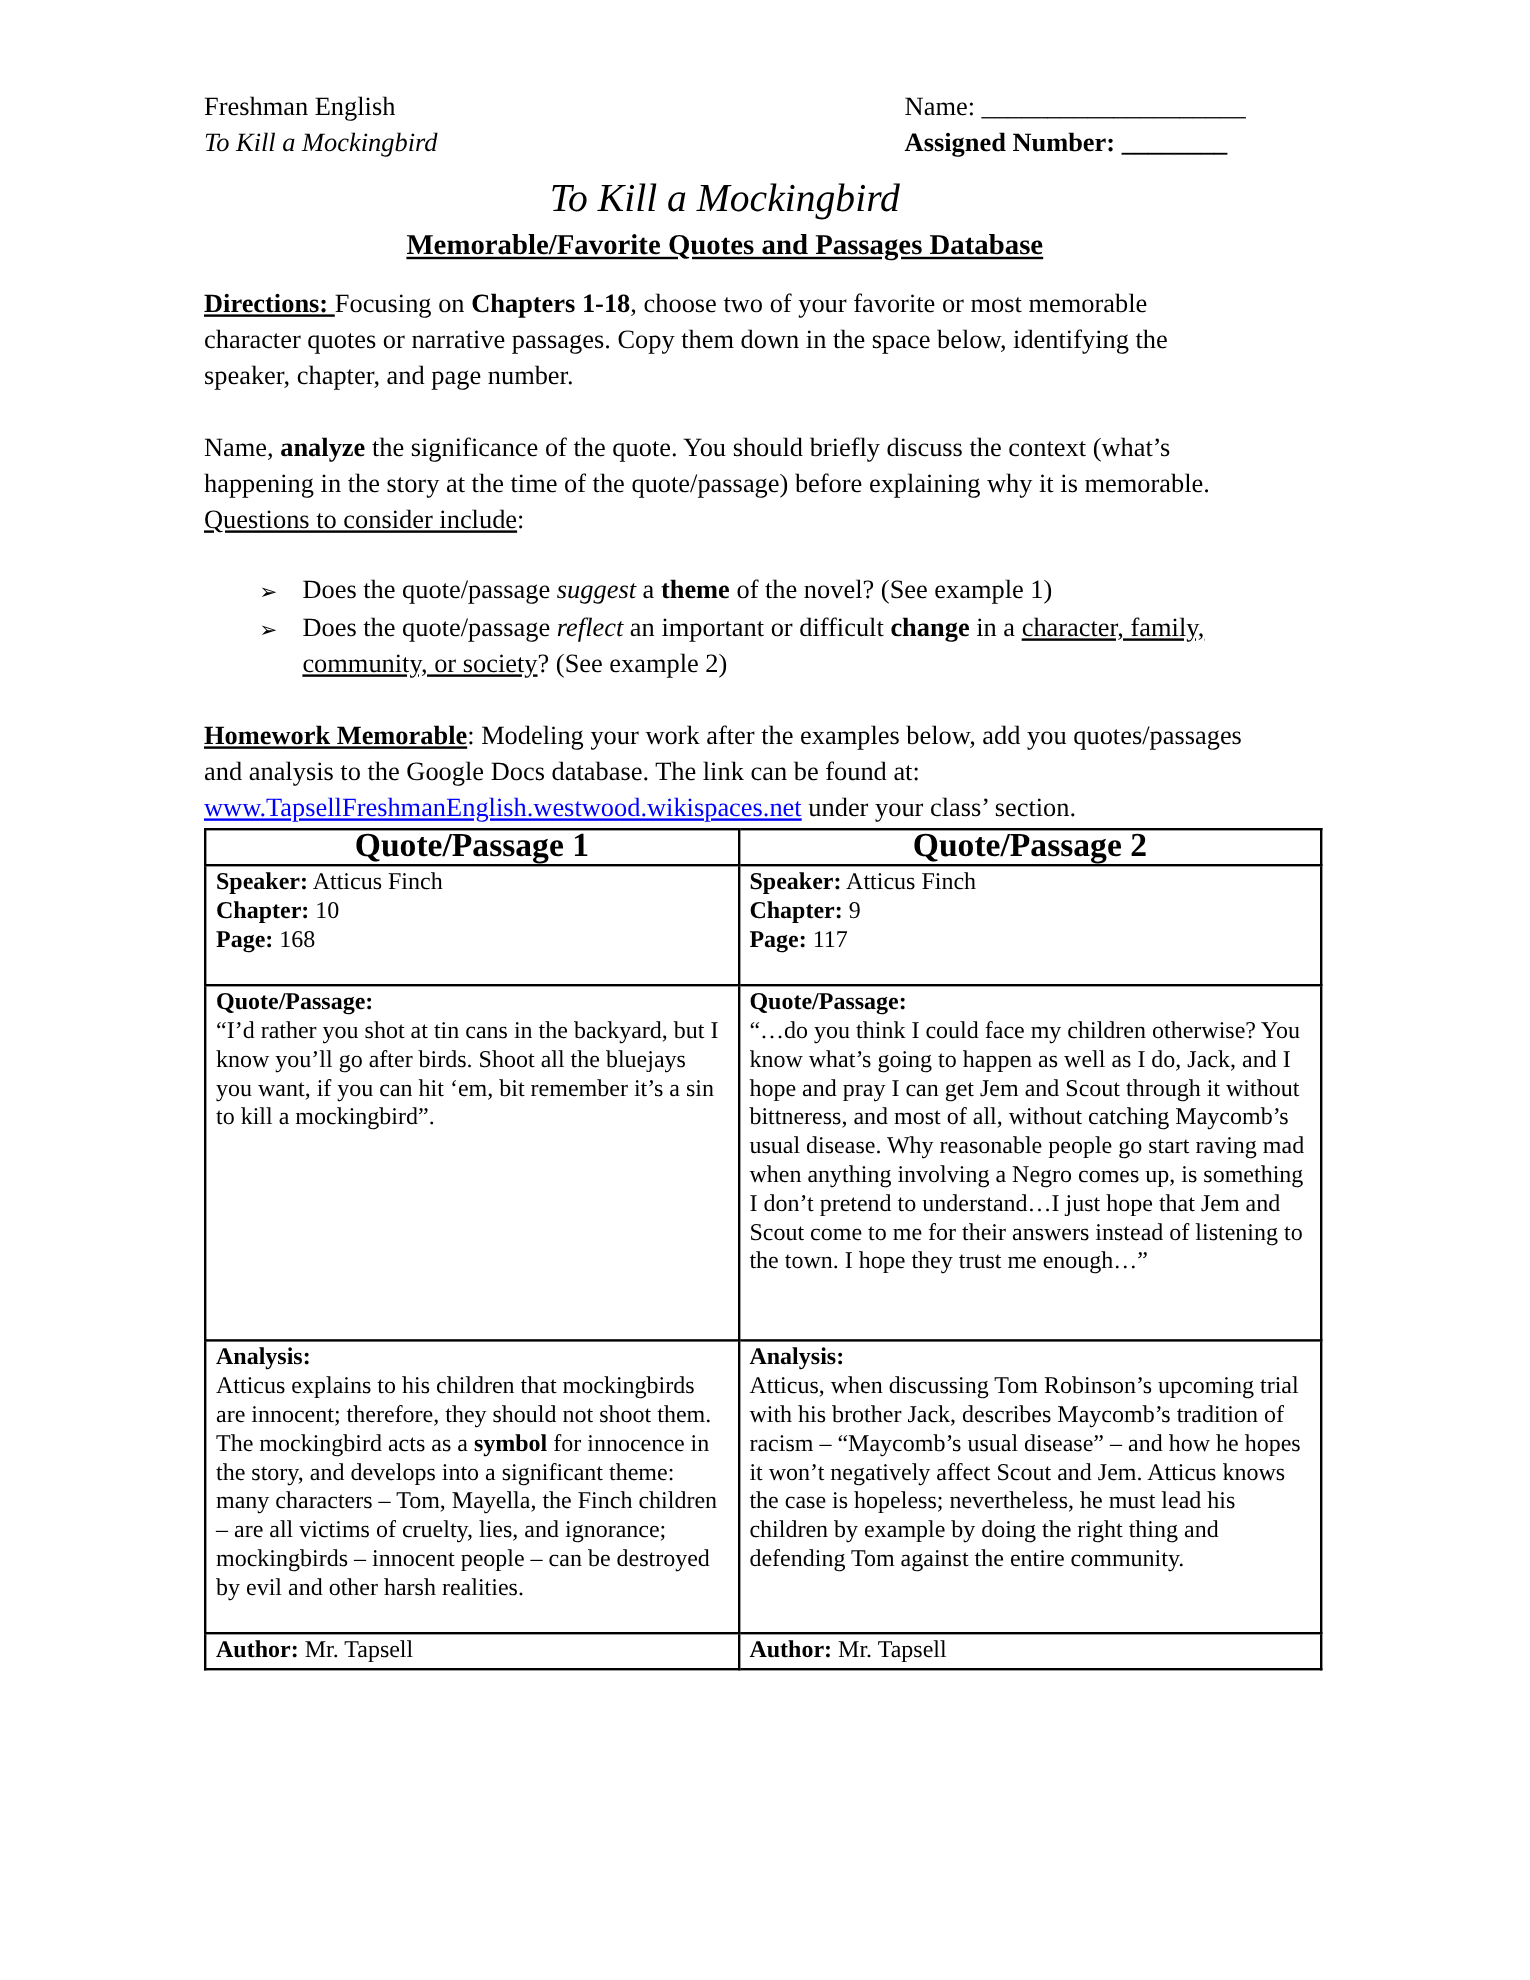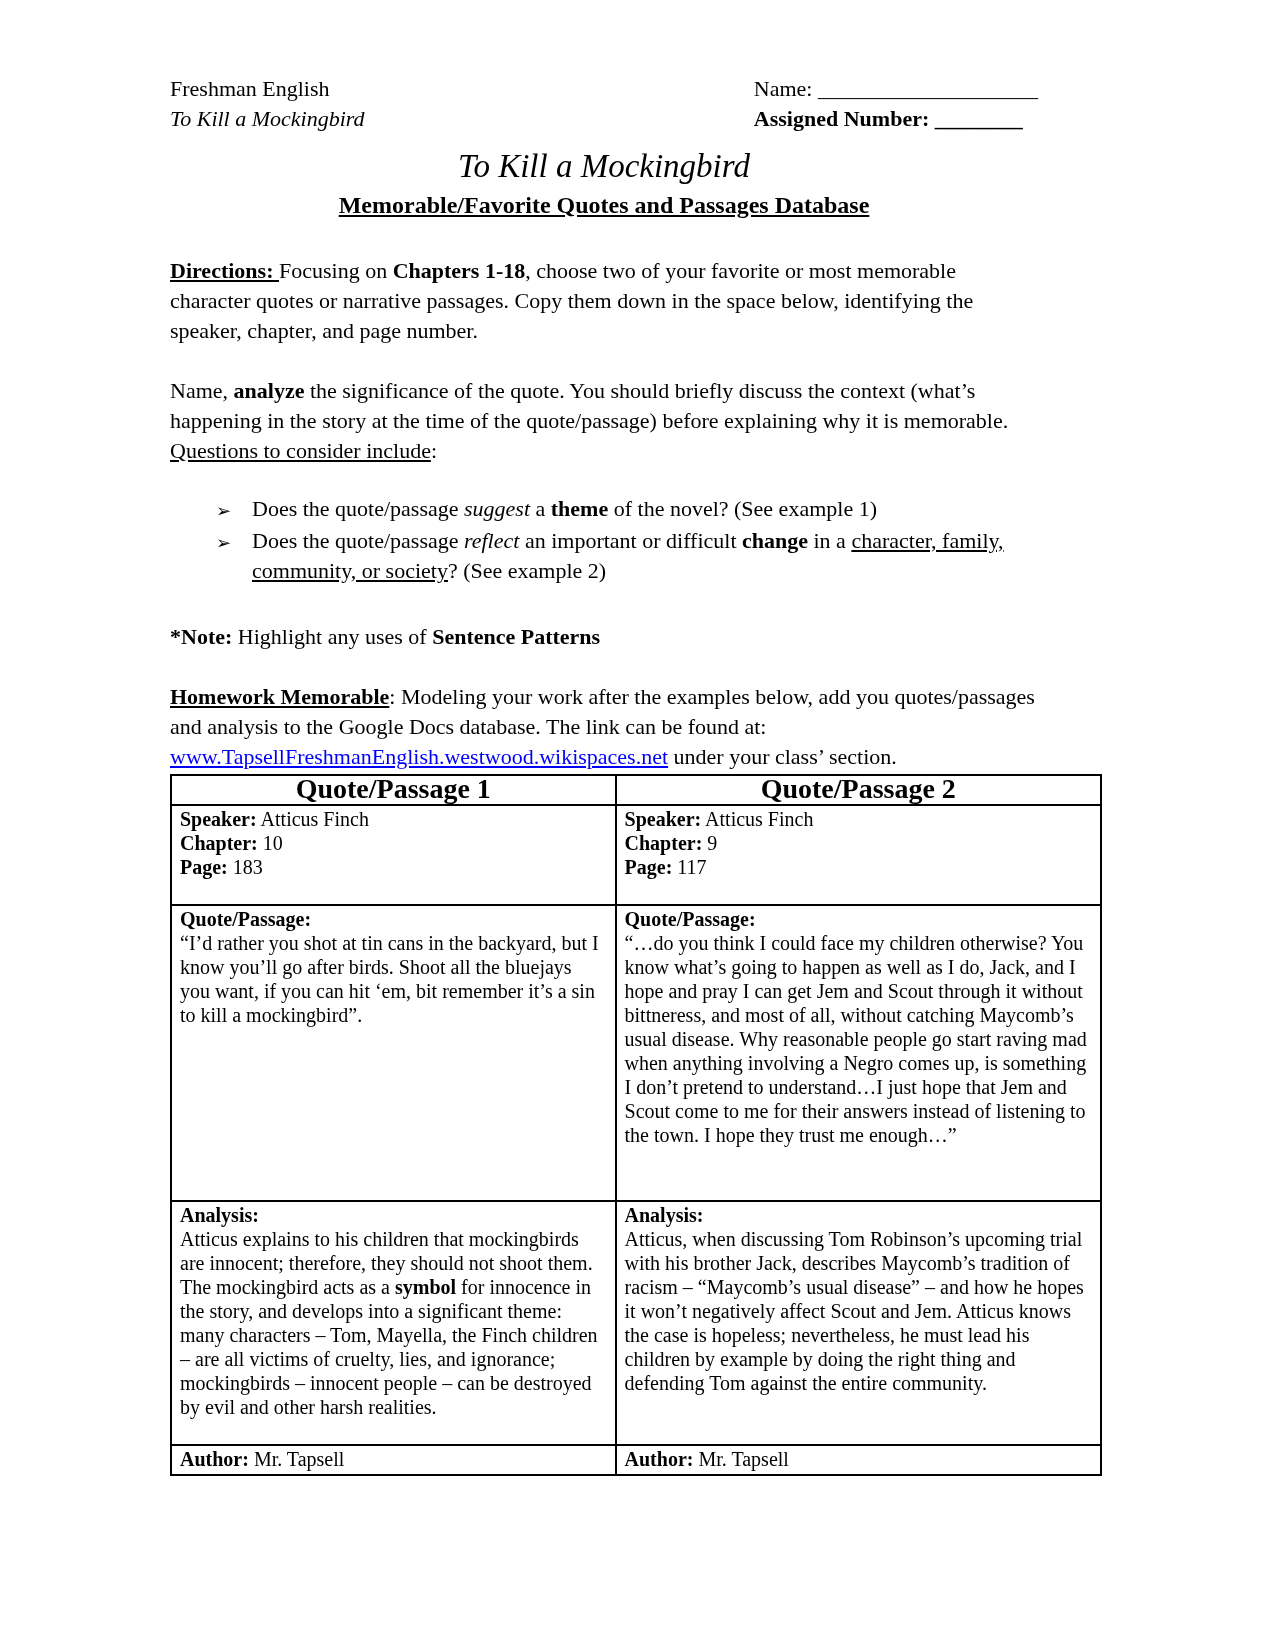--- a/index.html
+++ b/index.html
@@ -18,21 +18,21 @@
   .i{font-style:italic;}
   .u{text-decoration:underline;}
   .link{color:#0000FF;text-decoration:underline;cursor:pointer;}
   .header-row{display:flex;justify-content:space-between;width:868px;font-size:22px;line-height:30px;}
   .hdr-book{font-style:italic;}
   .hdr-right .bold-line{font-weight:bold;}
   .title-block{width:868px;text-align:center;margin-top:12px;}
   .doc-title{font-size:33px;font-style:italic;line-height:40px;}
   .doc-subtitle{font-size:24px;font-weight:bold;text-decoration:underline;line-height:34px;margin-top:2px;}
   .para{width:868px;font-size:22px;line-height:30px;}
-  #directions{margin-top:34px;}
+  #directions{margin-top:16px;}
   #then-para{margin-top:30px;}
   .bullets{margin-top:28px;width:868px;}
   .bullet-row{display:flex;padding-left:46px;font-size:22px;line-height:30px;}
   .bullet-glyph{flex:none;width:36px;font-size:18px;padding-top:2px;}
   .bullet-text{flex:1;}
   #note-para{margin-top:36px;}
   #homework-para{margin-top:30px;}
   .example-labels{position:relative;margin-top:24px;height:28px;font-size:21px;font-weight:bold;line-height:28px;width:932px;}
   .example-2{position:absolute;left:438px;top:0;}
   table.quotes{border-collapse:collapse;width:932px;table-layout:fixed;font-size:20px;line-height:24px;margin-top:2px;}
@@ -74,40 +74,39 @@
       <div class="bullet-row">
         <span class="bullet-glyph">➢</span>
         <span class="bullet-text"><span>Does the quote/passage </span><span class="i">suggest</span><span> a </span><span class="b">theme</span><span> of the novel? (See example 1)</span></span>
       </div>
       <div class="bullet-row">
         <span class="bullet-glyph">➢</span>
         <span class="bullet-text"><span>Does the quote/passage </span><span class="i">reflect</span><span> an important or difficult </span><span class="b">change</span><span> in a </span><span class="u">character, family, community, or society</span><span>? (See example 2)</span></span>
       </div>
     </div>
 
-    <div class="para" id="note-para"><span class="b">*Note:</span><span> Highlight any uses of </span><span class="b">Sentence Patterns</span></div>
 
     <div class="para" id="homework-para"><span class="b u">Homework Memorable</span><span>: Modeling your work after the examples below, add you quotes/passages and analysis to the Google Docs database. The link can be found at: </span><span class="link">www.TapsellFreshmanEnglish.westwood.wikispaces.net</span><span> under your class’ section.</span></div>
 
 
     <table class="quotes">
       <colgroup>
           <col style="width:47.8%">
           <col style="width:52.2%">
         </colgroup>
       <tbody>
           <tr class="header-row-table">
         <th>Quote/Passage 1</th>
         <th>Quote/Passage 2</th>
       </tr>
       <tr class="meta-row">
         <td>
           <div><span class="lbl">Speaker:</span><span> Atticus Finch</span></div>
           <div><span class="lbl">Chapter:</span><span> 10</span></div>
-          <div><span class="lbl">Page:</span><span> 183</span></div>
+          <div><span class="lbl">Page:</span><span> 168</span></div>
         </td>
         <td>
           <div><span class="lbl">Speaker:</span><span> Atticus Finch</span></div>
           <div><span class="lbl">Chapter:</span><span> 9</span></div>
           <div><span class="lbl">Page:</span><span> 117</span></div>
         </td>
       </tr>
       <tr class="quote-row">
         <td>
           <div class="lbl">Quote/Passage:</div>

